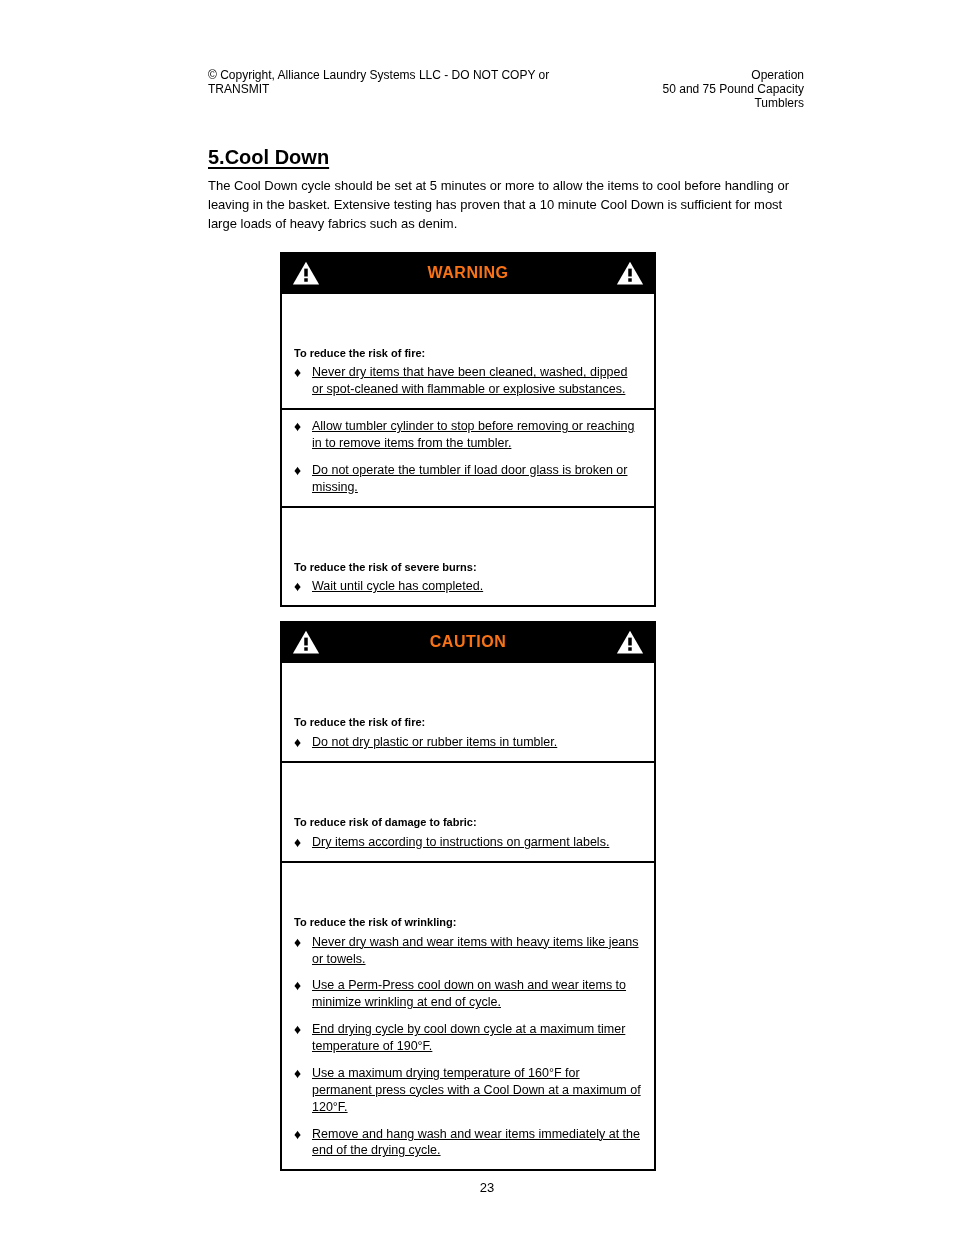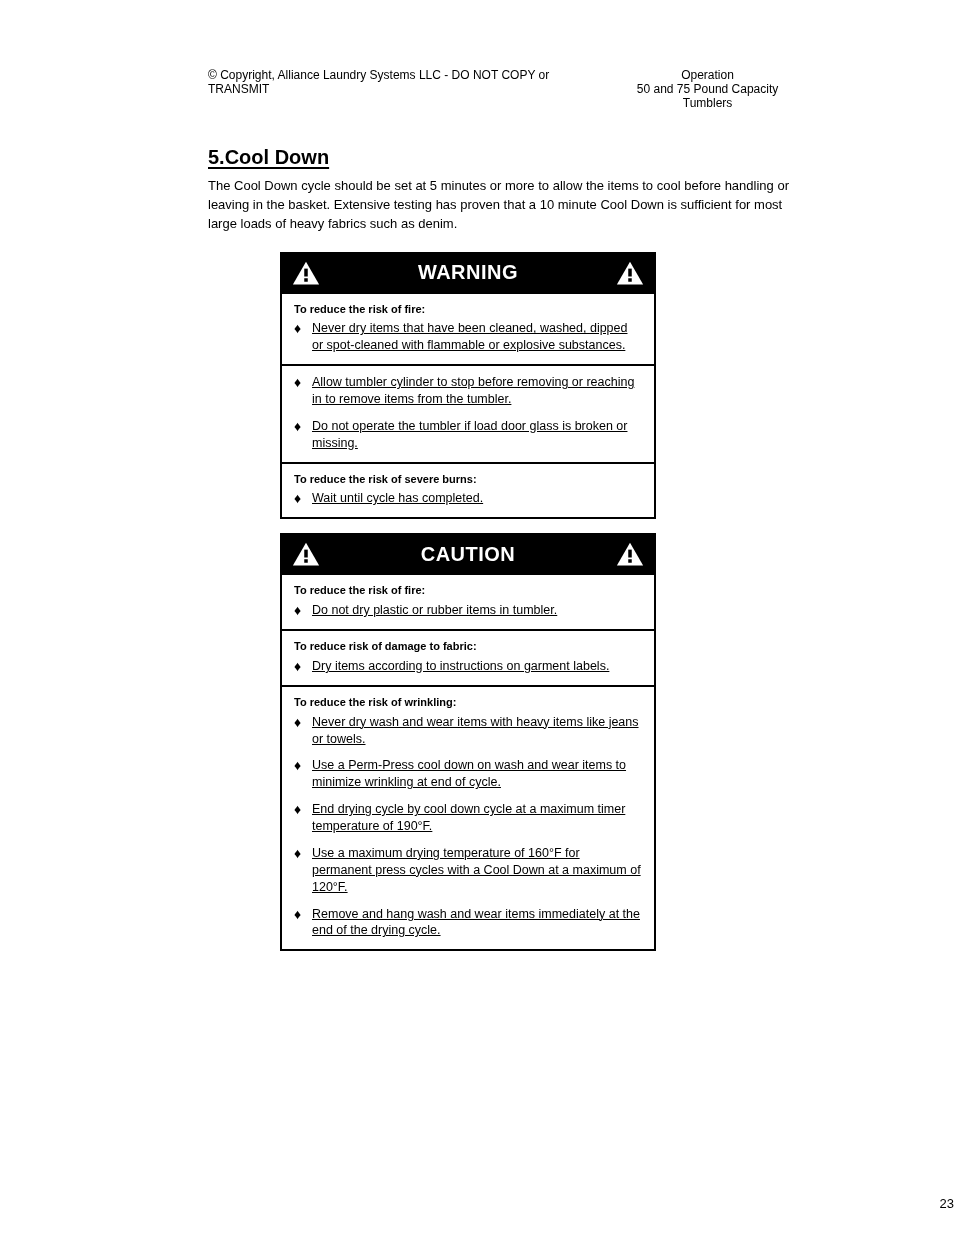--- a/index.html
+++ b/index.html
@@ -10,81 +10,82 @@
     height: 1235px;
     padding: 68px 150px 40px 208px;
   }
   .header-bar {
     display: flex;
     justify-content: space-between;
     align-items: baseline;
     font-size: 12px;
     margin-bottom: 36px;
   }
-  .header-right { text-align: center; }
+  .header-right { text-align: right; }
   .section-title {
     font-size: 20px;
     font-weight: bold;
     text-decoration: underline;
     text-underline-offset: 3px;
     margin-bottom: 8px;
   }
   .lead-text {
     font-size: 13px;
     line-height: 1.45;
     margin-bottom: 18px;
   }
   .box-stack {
     margin-left: 72px;
     width: 376px;
   }
   .warn-box, .caution-box { border: 2px solid #000; margin-bottom: 14px; }
   .hdr {
     background: #000;
-    color: #ffffff;
+    color: #f97316;
     display: flex;
     align-items: center;
     justify-content: space-between;
     padding: 6px 10px;
     font-weight: bold;
-    font-size: 20px;
+    font-size: 16px;
     letter-spacing: 0.5px;
   }
   .hdr .title { flex: 1; text-align: center; }
   .tri {
     width: 28px; height: 26px;
     display: inline-block;
   }
   .tri svg { width: 100%; height: 100%; display: block; }
   .cell {
     border-top: 2px solid #000;
     padding: 8px 12px 10px 12px;
     font-size: 12.5px;
     line-height: 1.35;
   }
   .cell:first-of-type { border-top: none; }
   .sub {
     font-size: 11px;
     font-weight: bold;
     margin-bottom: 4px;
+    margin-top: 44px;
   }
   .row { display: flex; }
   .row + .row { margin-top: 10px; }
   .mark {
     flex: 0 0 18px;
     font-size: 14px;
     line-height: 1;
     padding-top: 1px;
   }
   .txt { flex: 1; text-decoration: underline; }
   .pgnum {
     position: absolute;
-    bottom: 24px;
+    bottom: 40px;
     left: 0; right: 0;
-    text-align: right;
+    text-align: center;
     font-size: 13px;
     padding-left: 20px;
   }
 </style>
 </head>
 <body>
 
 <div class="page">
 
   <div class="header-bar">

